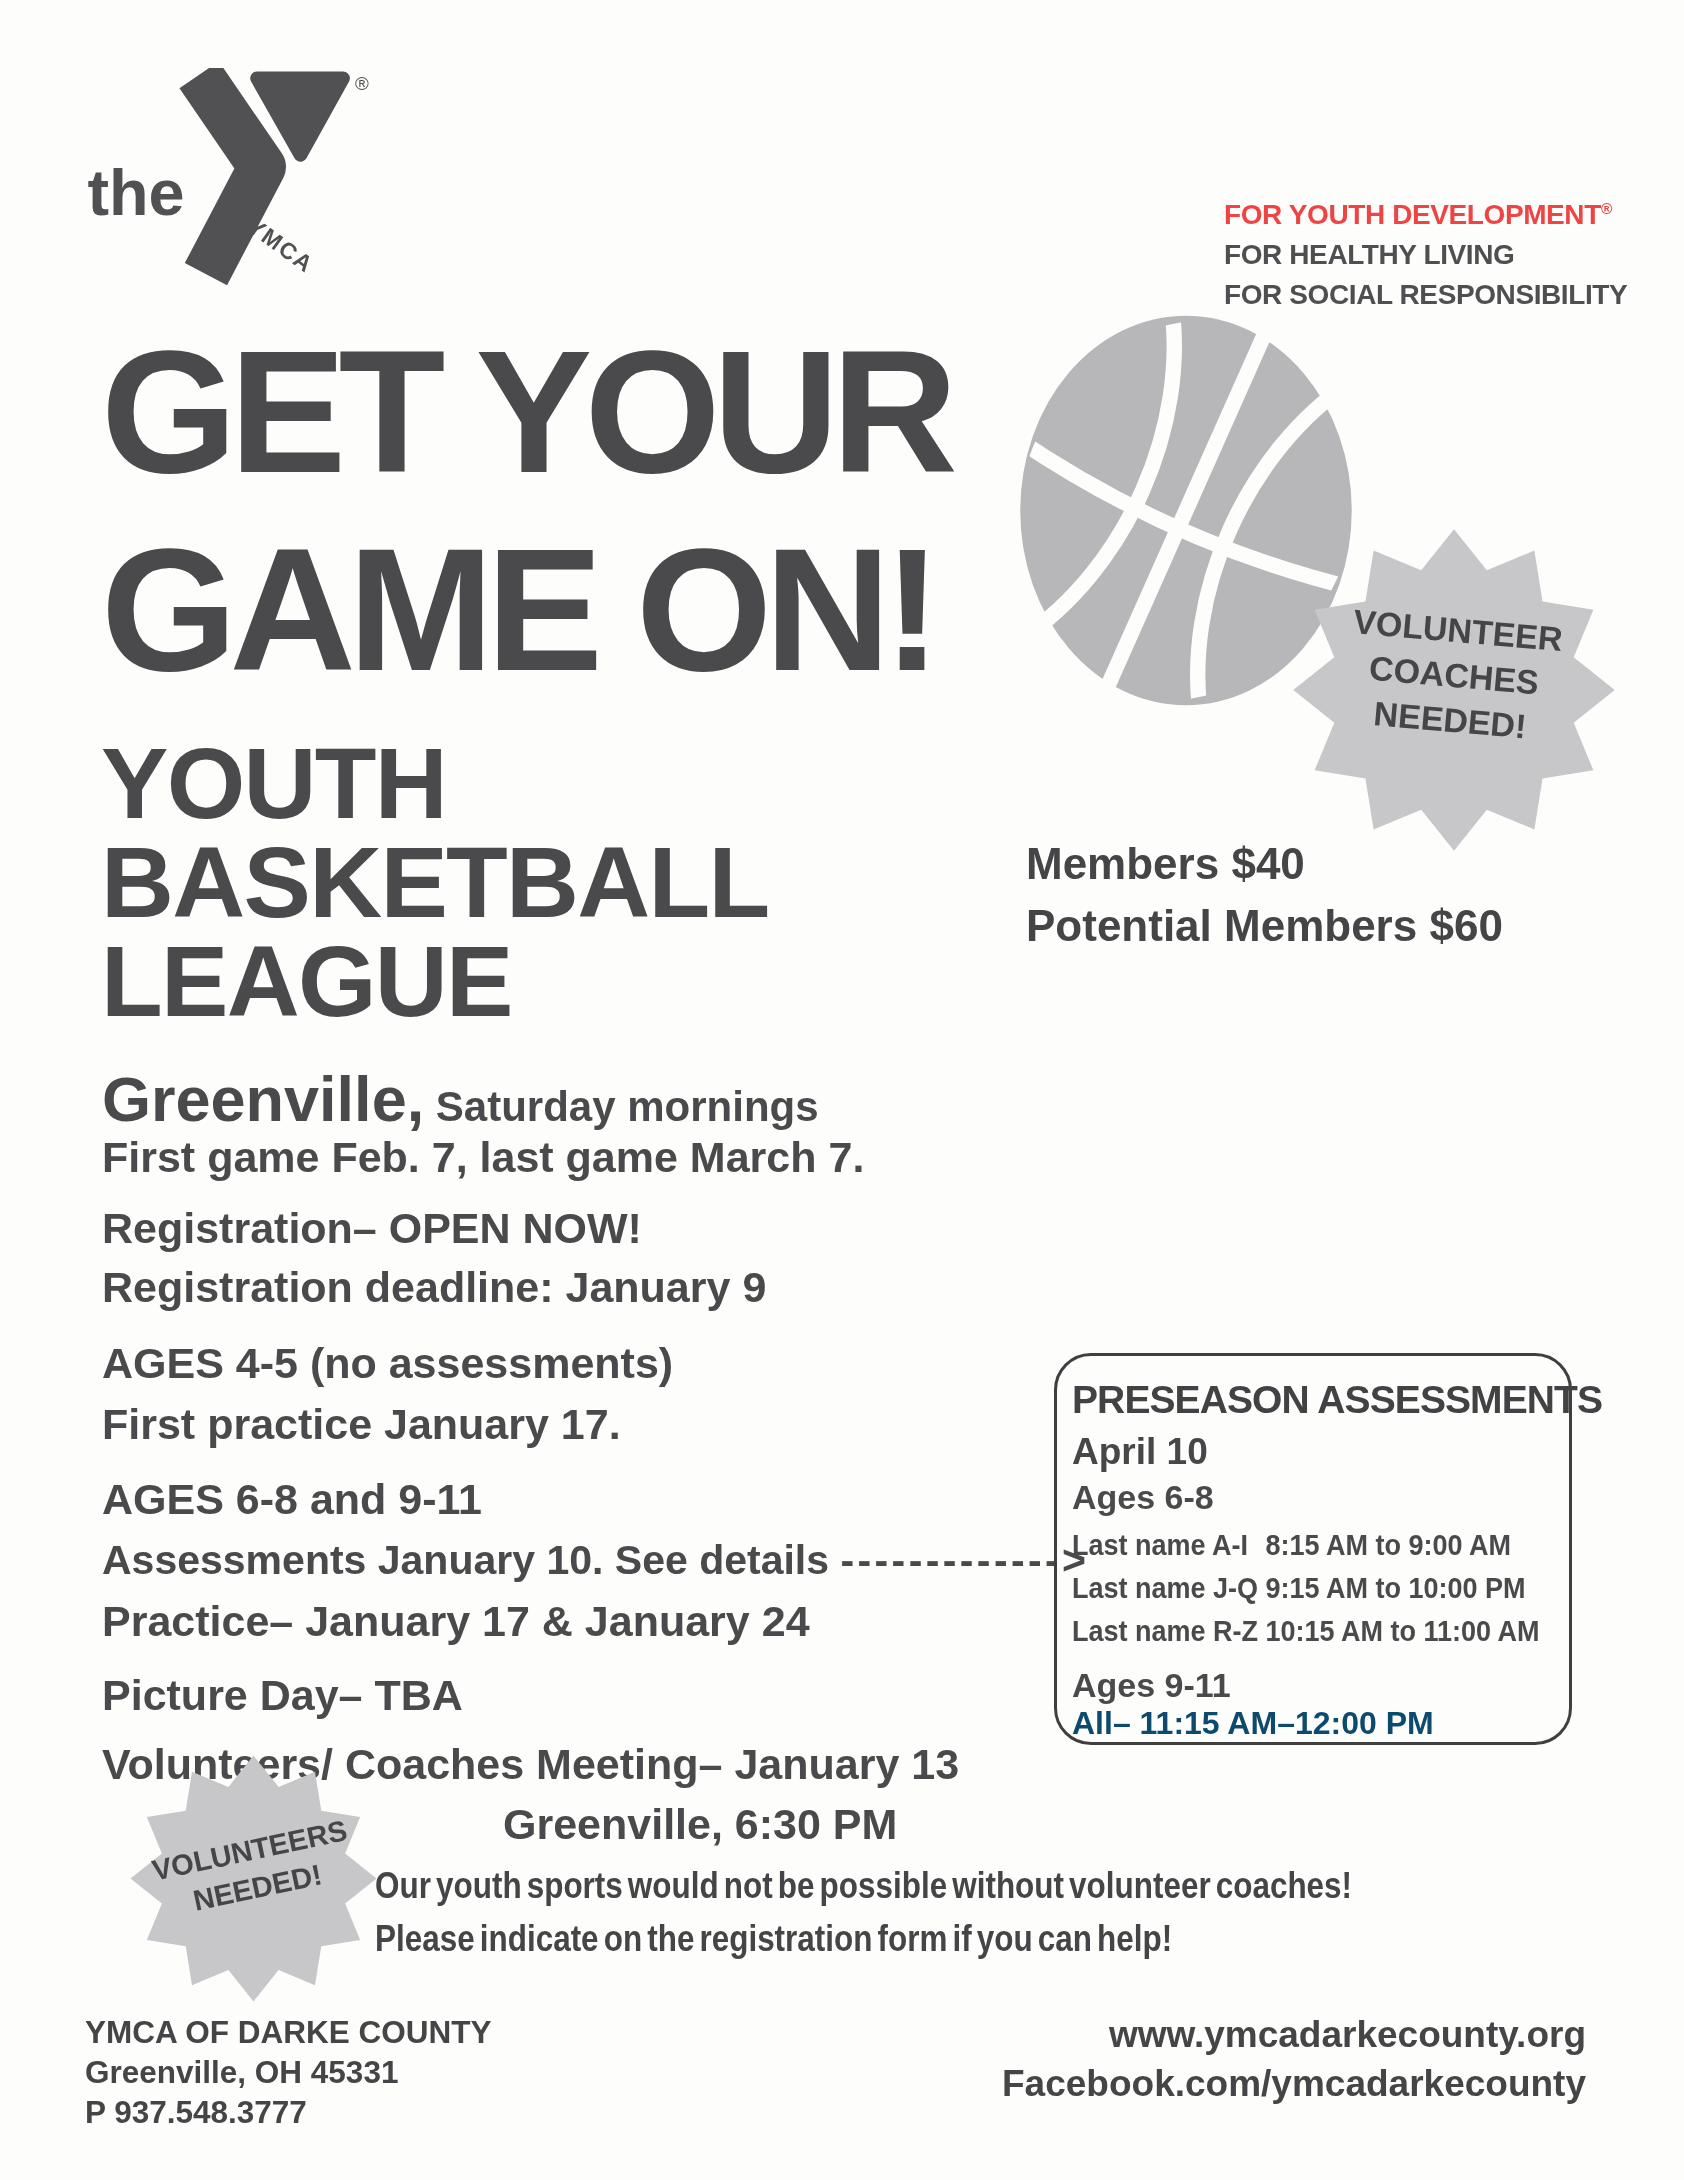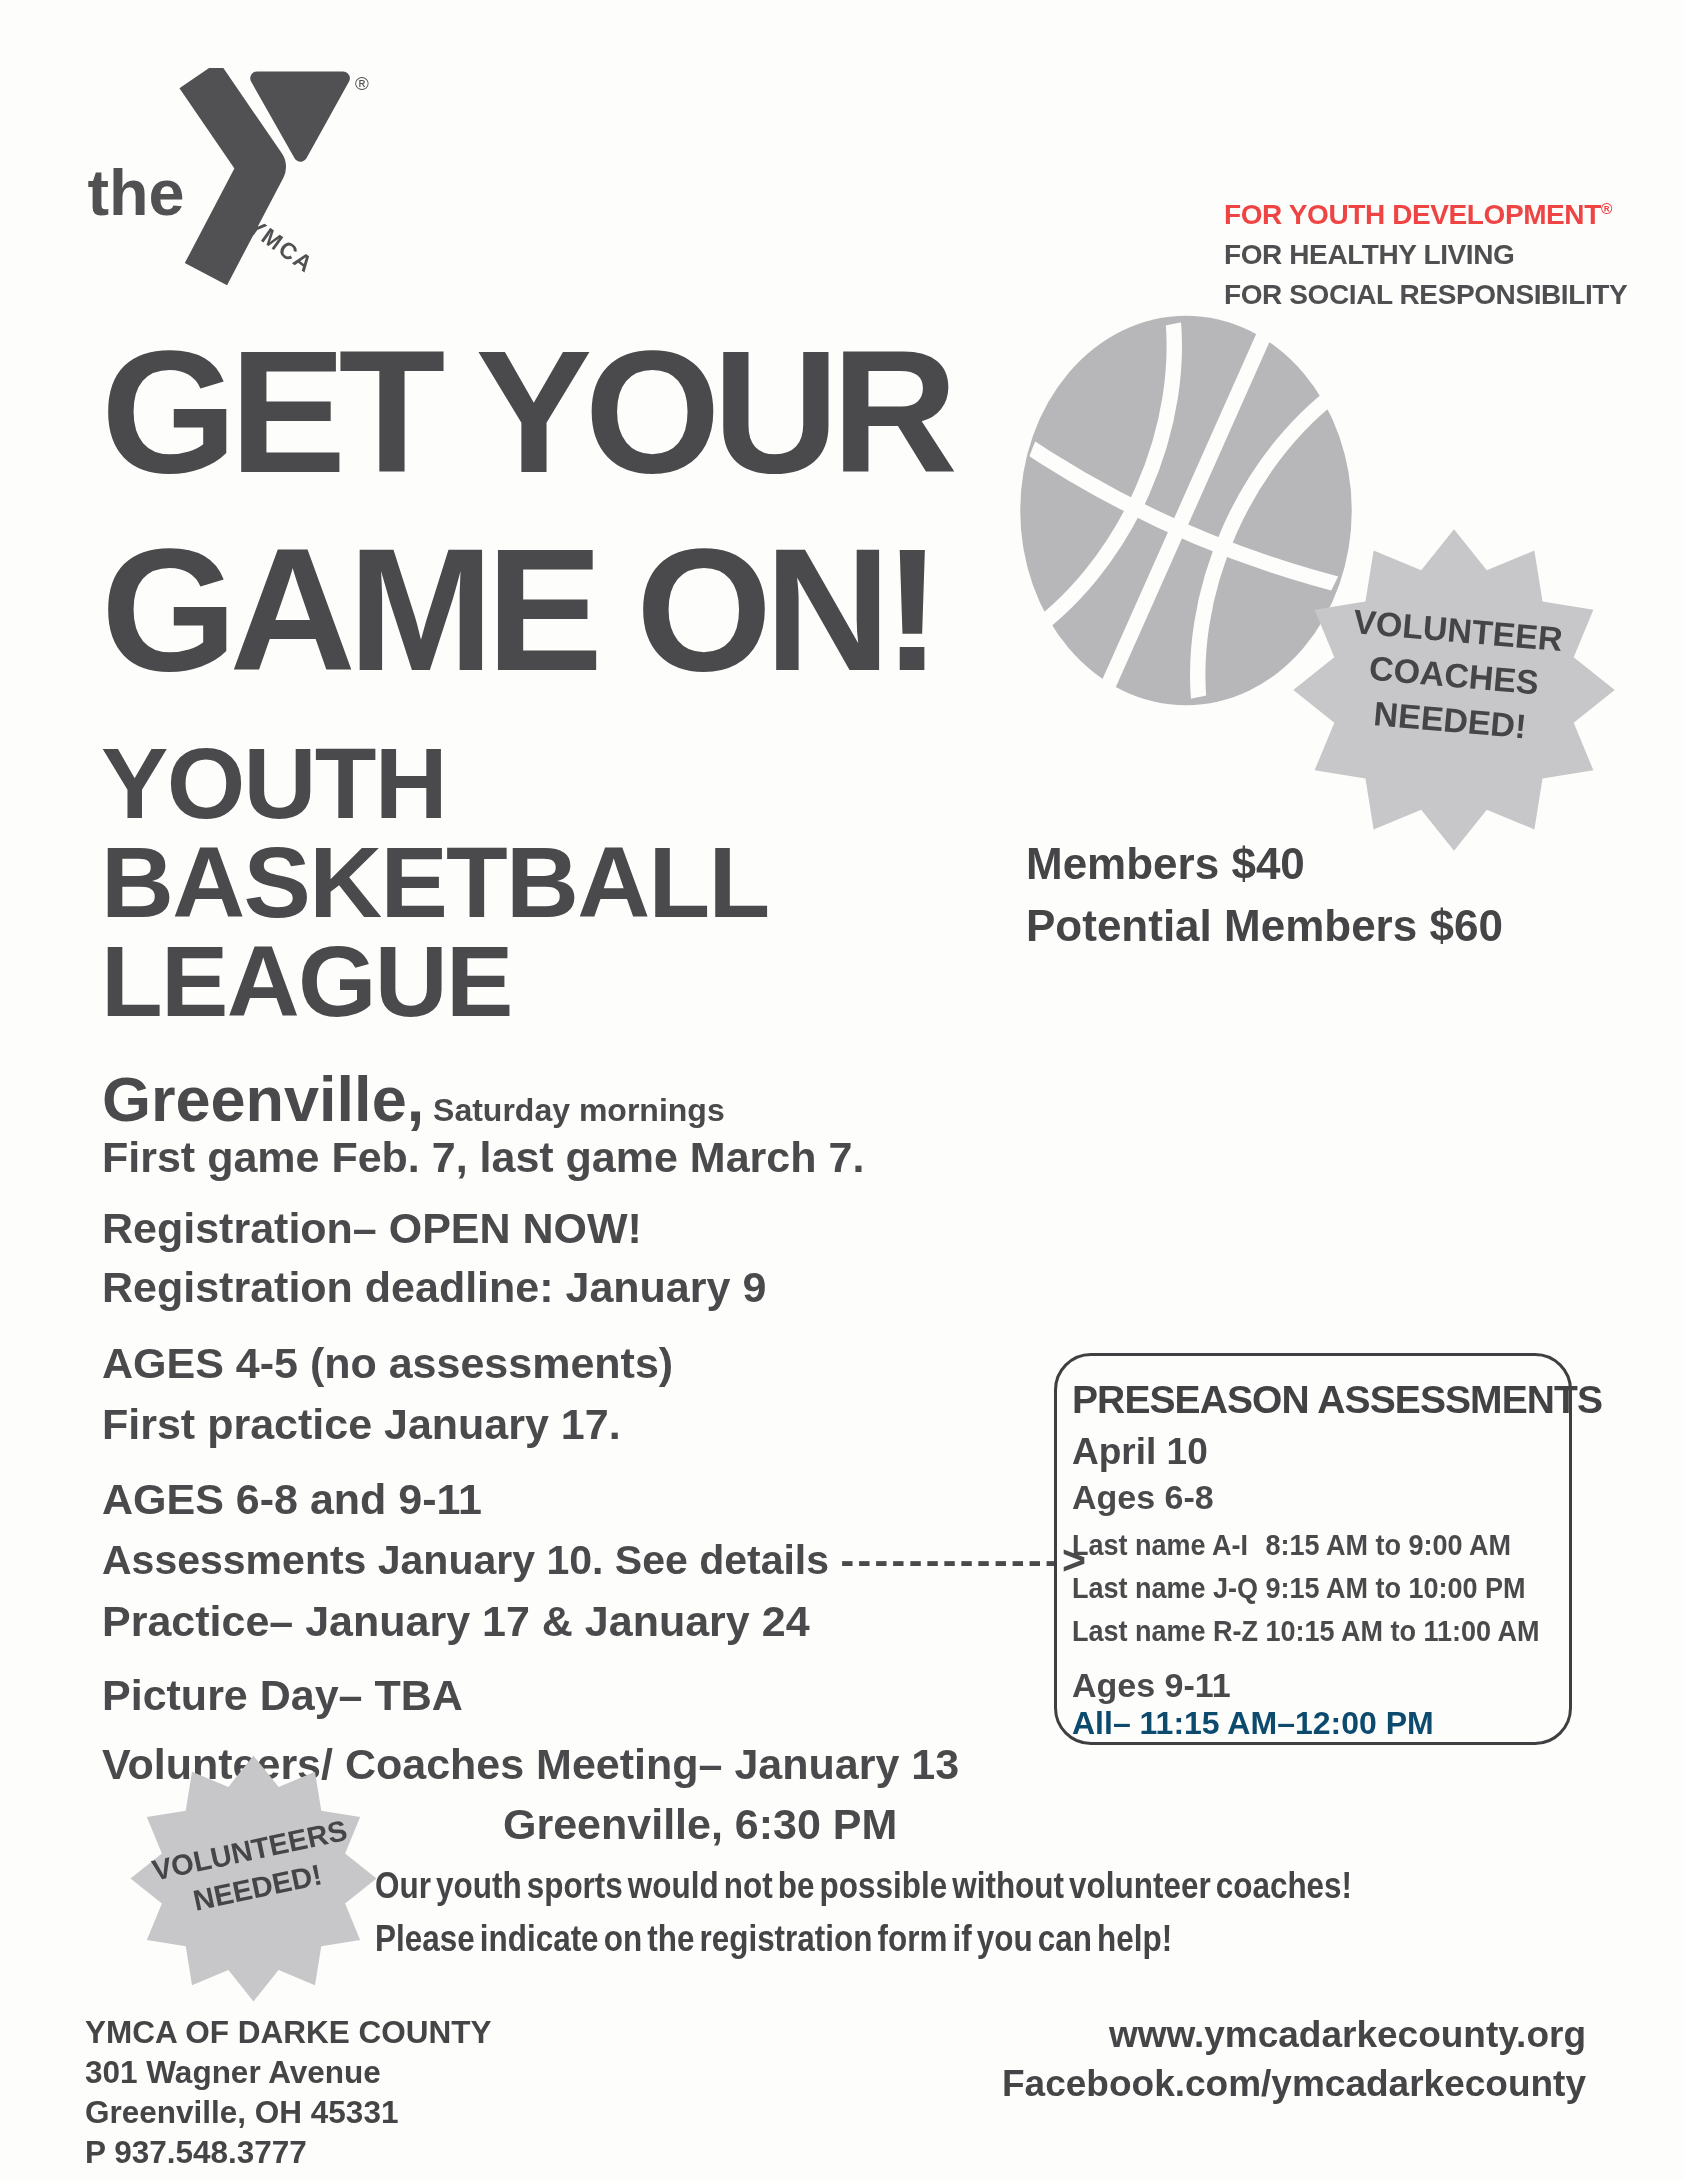--- a/index.html
+++ b/index.html
@@ -22,21 +22,21 @@
   .subhead{left:101px;top:734px;font-size:101px;font-weight:700;color:#4a4a4c;
            line-height:99px;letter-spacing:-1.7px;}
 
   
   .price{left:1026px;font-size:44px;font-weight:700;color:#454547;white-space:nowrap;}
 
   
   .detail{left:102px;font-size:43px;font-weight:600;color:#4a4a4c;white-space:nowrap;}
   .hd{font-weight:700;}
   .loc-big{font-size:63px;font-weight:700;}
-  .loc-small{font-size:32px;font-weight:600;}
+  .loc-small{font-size:42px;font-weight:600;}
   .dashes{letter-spacing:3.4px;font-weight:700;}
 
   
   .assess-box{left:1054px;top:1353px;width:518px;height:392px;box-sizing:border-box;
               border:3.4px solid #3f3f42;border-radius:37px;padding:22px 15px;background:transparent;}
   .assess-title{font-size:39px;font-weight:700;color:#424245;letter-spacing:-0.9px;white-space:nowrap;}
   .assess-date{font-size:37px;font-weight:700;color:#47474a;margin-top:8.5px;}
   .assess-ages{font-size:34px;font-weight:600;color:#4a4a4c;margin-top:5.1px;}
   .assess-row{display:flex;font-size:30px;font-weight:600;color:#4a4a4c;line-height:43px;
               transform:scaleX(.9);transform-origin:left center;white-space:nowrap;}
@@ -175,21 +175,20 @@
   </div>
 </div>
 
 <div class="abs vol-note">
   <div>Our youth sports would not be possible without volunteer coaches!</div>
   <div>Please indicate on the registration form if you can help!</div>
 </div>
 
 <div class="abs footer-left">
   <div>YMCA OF DARKE COUNTY</div>
-  <div>301 Wagner Avenue</div>
   <div>Greenville, OH 45331</div>
   <div>P 937.548.3777</div>
 </div>
 <div class="abs footer-right">
   <div>www.ymcadarkecounty.org</div>
   <div>Facebook.com/ymcadarkecounty</div>
 </div>
 
 
 </body></html>

